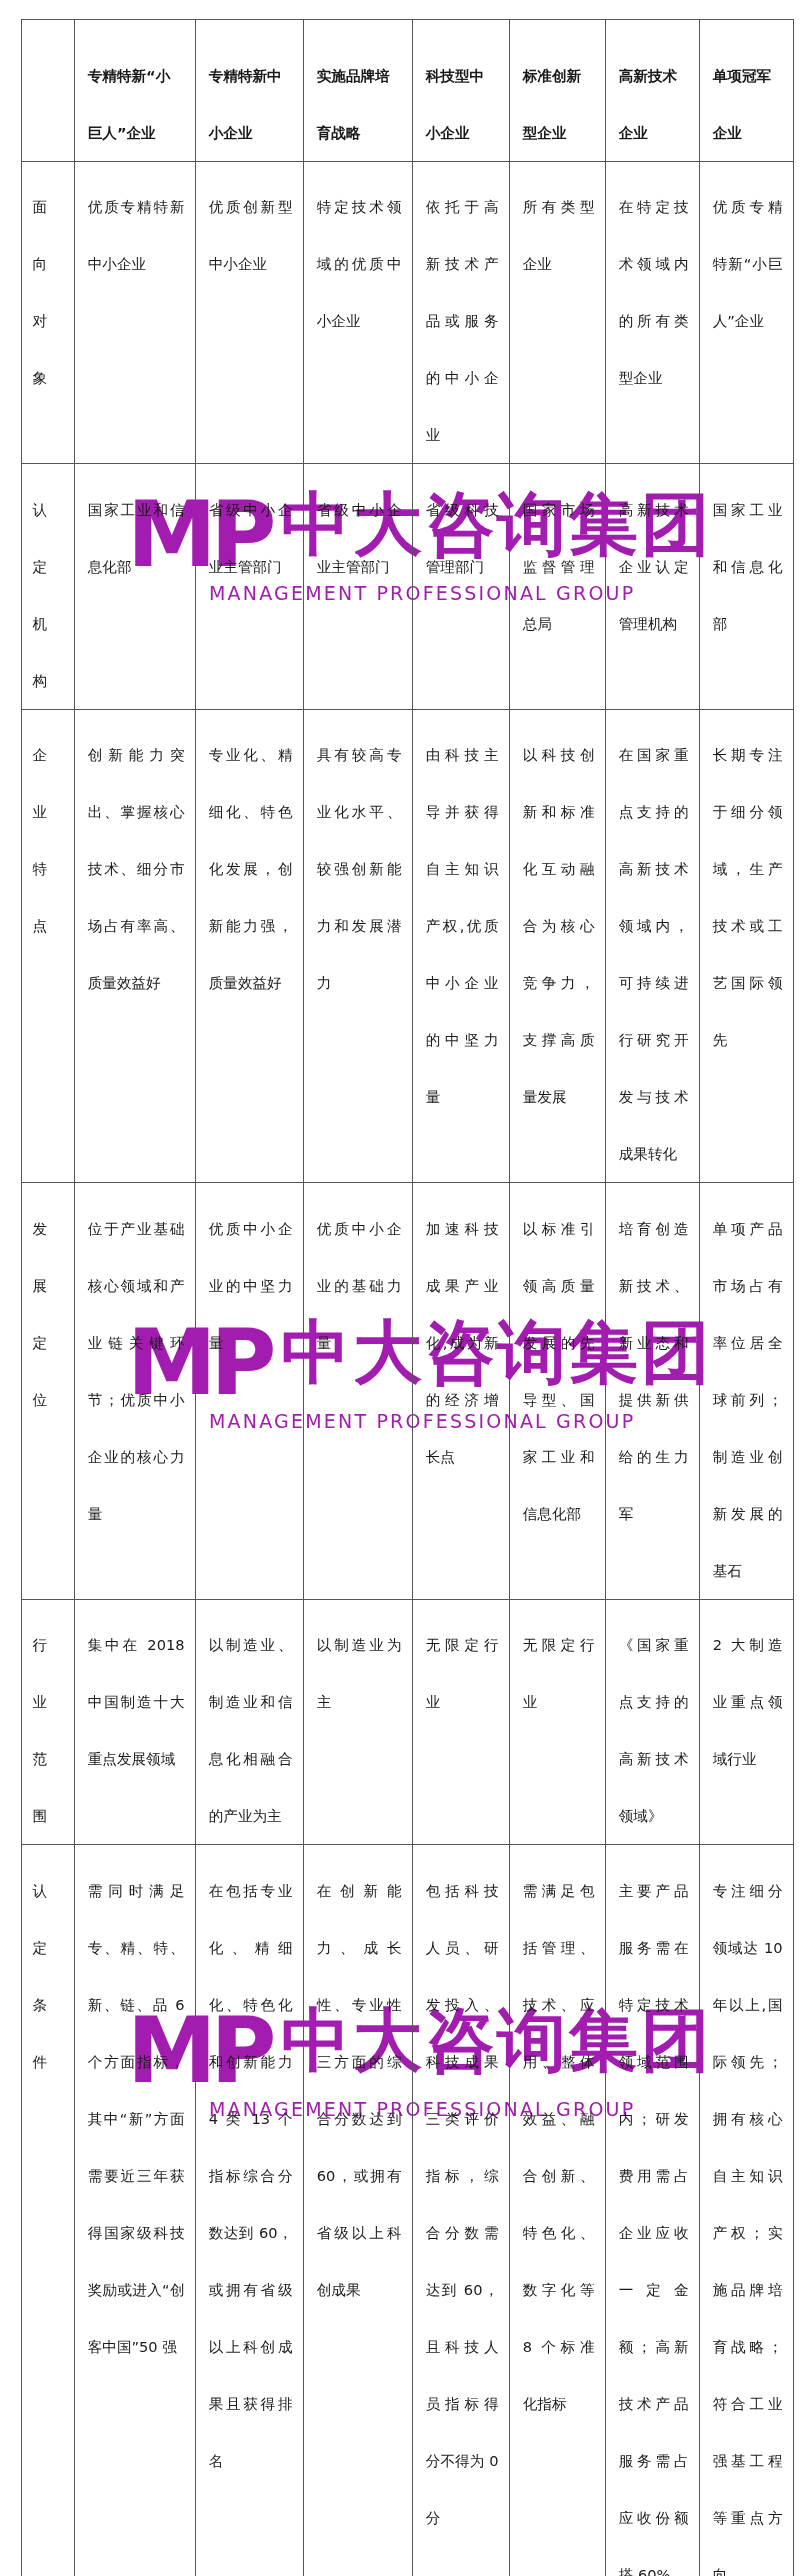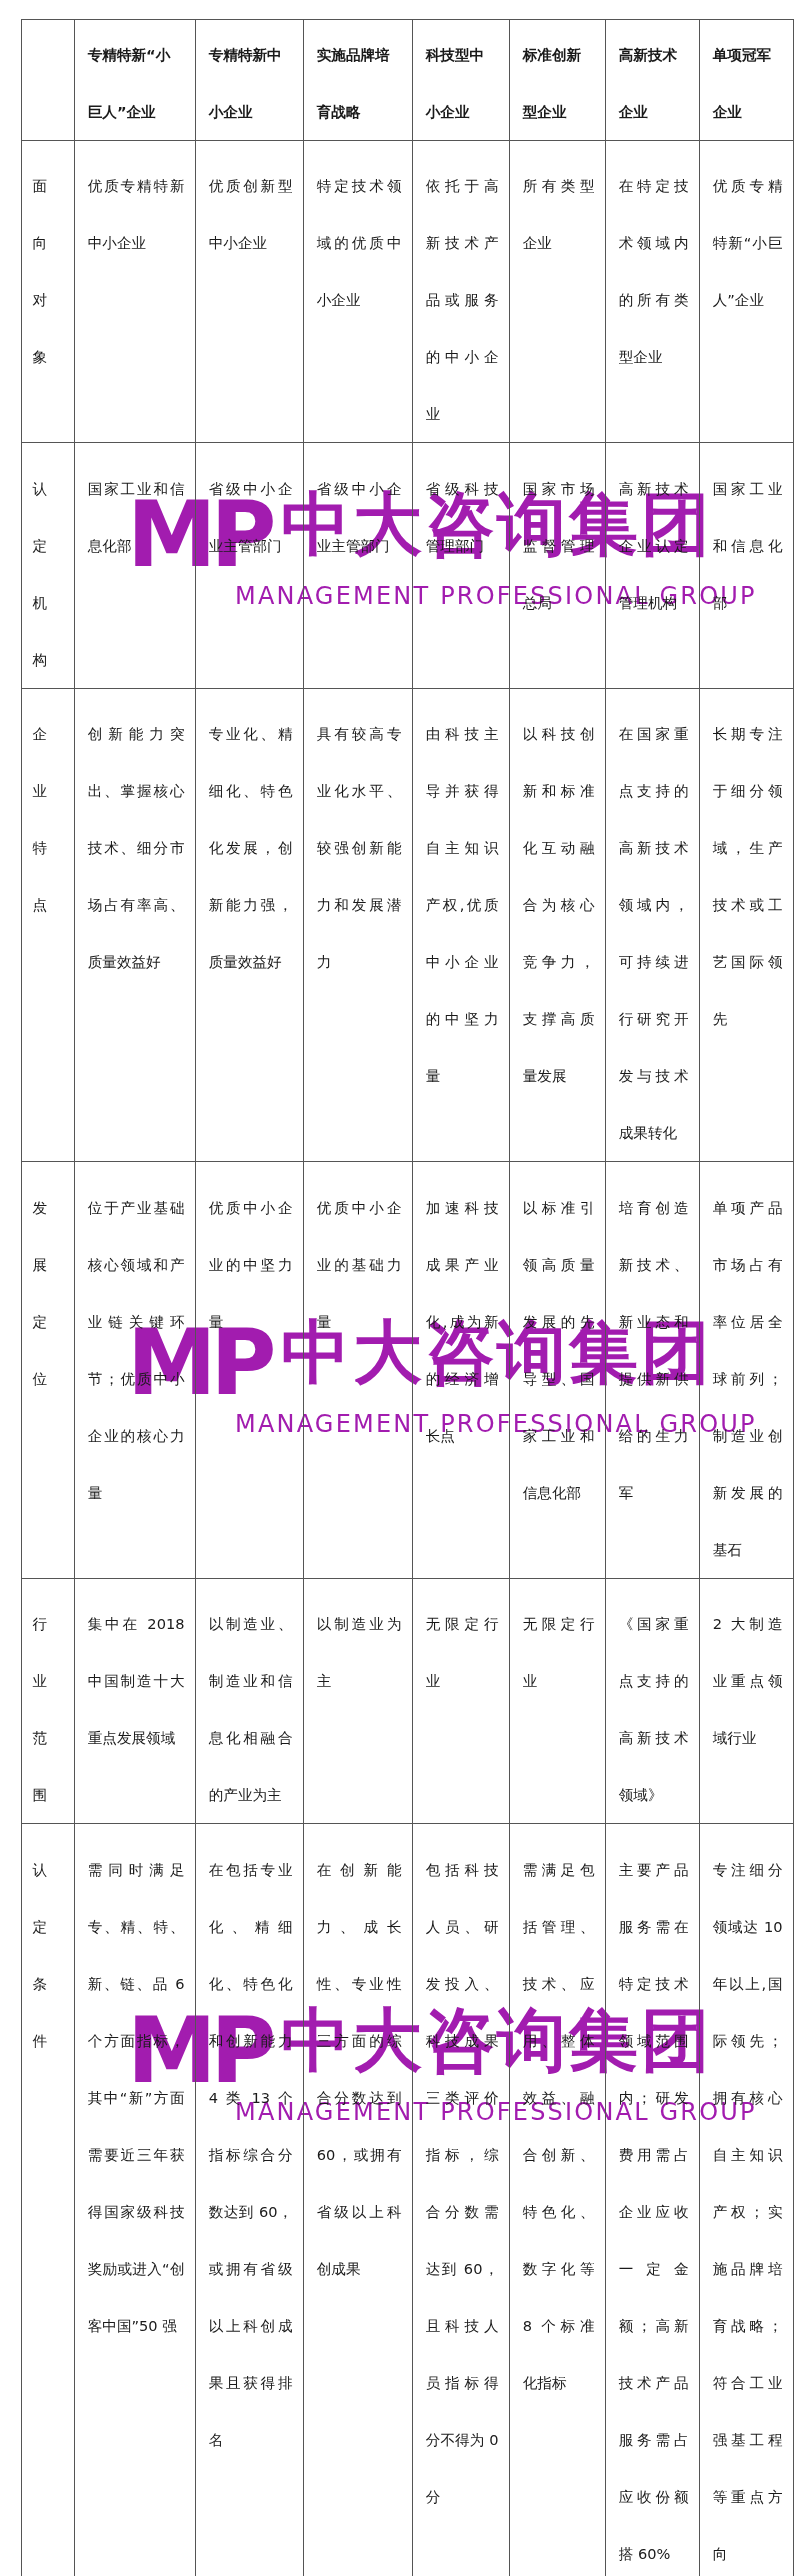--- a/index.html
+++ b/index.html
@@ -2,25 +2,25 @@
 <html style="font-size:12px"><head>
 <meta charset="utf-8">
 <style>
   html, body { margin: 0; padding: 0; background: #ffffff; }
   body { width: 809px; height: 2576px; position: relative; overflow: hidden;
          font-family: "DejaVu Sans", "Liberation Sans", sans-serif; color: #1a1a1a; }
   .watermark { position: absolute; pointer-events: none; color: #a21caf; z-index: 0;
                font-family: "DejaVu Sans", sans-serif; white-space: nowrap; }
   .wm-mp { font-weight: bold; font-size: 90px; letter-spacing: -6px; line-height: 1; display: inline-block; vertical-align: top; }
   .wm-cn { font-weight: bold; font-size: 69px; letter-spacing: 3px; line-height: 1; display: inline-block; vertical-align: top; margin-left: 10.5px; }
-  .wm-en { font-size: 24px; letter-spacing: 2.2px; display: block; margin-left: 108px; margin-top: 1.5px; }
+  .wm-en { font-size: 19px; letter-spacing: 2.2px; display: block; margin-left: 82px; margin-top: 1.5px; }
   table.cmp { position: absolute; left: 21px; top: 18.7px; border-collapse: collapse; table-layout: fixed; z-index: 1; }
   table.cmp td, table.cmp th { border: 1.5px solid #555555; vertical-align: top; padding: 16.5px 10.5px 0 12.7px;
          font-size: 14.6px; line-height: 57px; text-align: justify; word-break: break-all; }
-  table.cmp th { font-weight: bold; text-align: left; padding-top: 6px; }
+  table.cmp th { font-weight: bold; text-align: left; padding-top: 27px; }
   table.cmp td.rowhead { padding-left: 10.5px; padding-right: 10.5px; }
   .rh-char { display: block; }
   col.c0 { width: 53px; } col.c1 { width: 121px; } col.c2 { width: 108px; }
   col.c3 { width: 109px; } col.c4 { width: 97px; } col.c5 { width: 96px; }
   col.c6 { width: 94px; } col.c7 { width: 94px; }
   tr.r-head { height: 118px; } tr.r1 { height: 296px; } tr.r2 { height: 236px; }
   tr.r3 { height: 473px; } tr.r4 { height: 413px; } tr.r5 { height: 237px; } tr.r6 { height: 767px; }
 </style>
 </head>
 <body>

